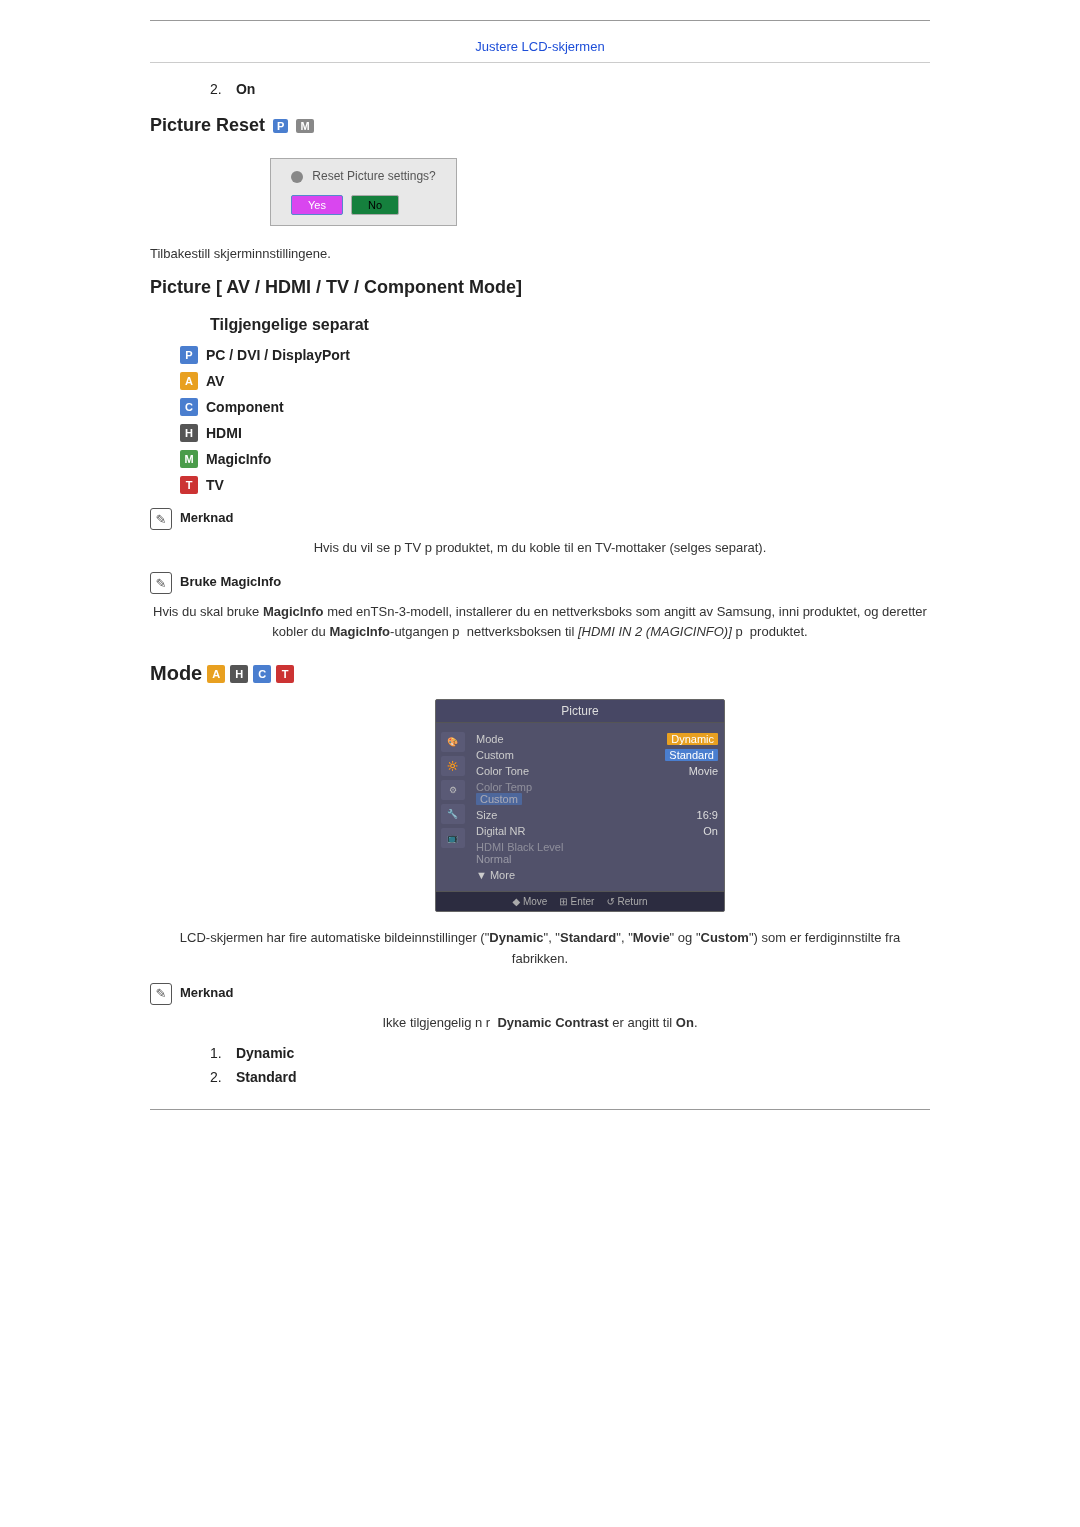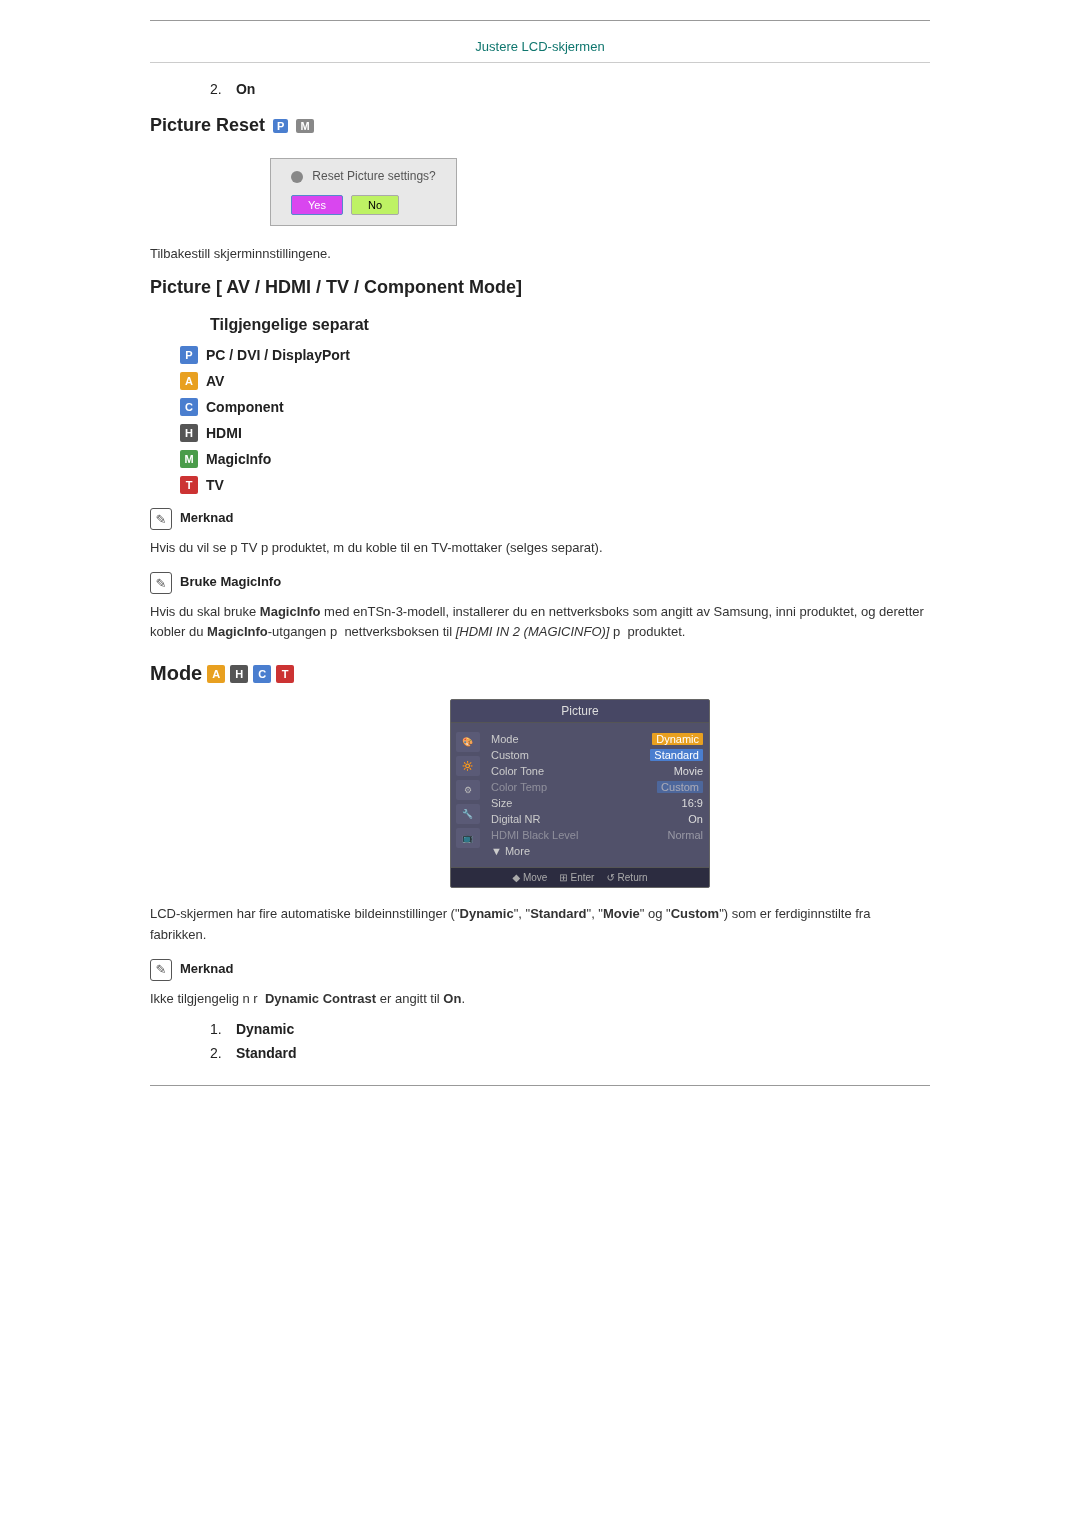--- a/index.html
+++ b/index.html
@@ -20,21 +20,21 @@
     }
 
     .top-border {
       border-top: 1px solid #999;
       margin-bottom: 18px;
     }
 
     .page-header {
       text-align: center;
       font-size: 13px;
-      color: #0f766e;
+      color: #1d4ed8;
       margin-bottom: 18px;
       padding-bottom: 8px;
       border-bottom: 1px solid #ccc;
     }
 
     .numbered-list {
       list-style: none;
       margin: 0 0 18px 60px;
     }
     .numbered-list li {
@@ -97,21 +97,21 @@
     .dialog-box .dialog-buttons {
       display: flex;
       gap: 8px;
       margin-top: 6px;
     }
     .dialog-box .dialog-btn {
       padding: 3px 16px;
       font-size: 11px;
       border: 1px solid #aaa;
       cursor: pointer;
-      background: #bef264;
+      background: #15803d;
       border-radius: 2px;
     }
     .dialog-box .dialog-btn-active {
       background: #d946ef;
       color: #fff;
       border-color: #5588cc;
     }
 
     .description-text {
       margin: 10px 0 16px 0;
@@ -180,39 +180,40 @@
       font-weight: bold;
       font-size: 13px;
       padding-top: 2px;
     }
 
     .body-text {
       font-size: 13px;
       color: #333;
       margin: 8px 0 12px 0;
       line-height: 1.55;
+      text-align: center;
     }
 
     .mode-section-heading {
       font-size: 20px;
       font-weight: bold;
       margin: 20px 0 14px 0;
       display: flex;
       align-items: center;
       gap: 5px;
     }
 
     .osd-container {
       display: flex;
       justify-content: center;
       margin: 10px 0 16px 80px;
     }
 
     .osd-box {
-      width: 260px;
+      width: 290px;
       background: rgba(50,50,80,0.85);
       border: 1px solid #666;
       padding: 0;
       font-size: 11px;
       color: #ddd;
       border-radius: 2px;
       overflow: hidden;
     }
 
     .osd-title-bar {
@@ -270,21 +271,21 @@
       color: #fff;
       padding: 0 4px;
       border-radius: 1px;
     }
     .osd-row .osd-val-orange {
       background: #e8a020;
       color: #fff;
       padding: 0 4px;
       border-radius: 1px;
     }
-    .osd-row-greyed { opacity: 0.5; }
+    .osd-row-greyed { opacity: 0.5; flex-direction: column; }
 
     .osd-footer {
       background: rgba(40,40,60,0.9);
       display: flex;
       justify-content: center;
       gap: 12px;
       padding: 4px 8px;
       font-size: 10px;
       color: #aaa;
       border-top: 1px solid #555;

